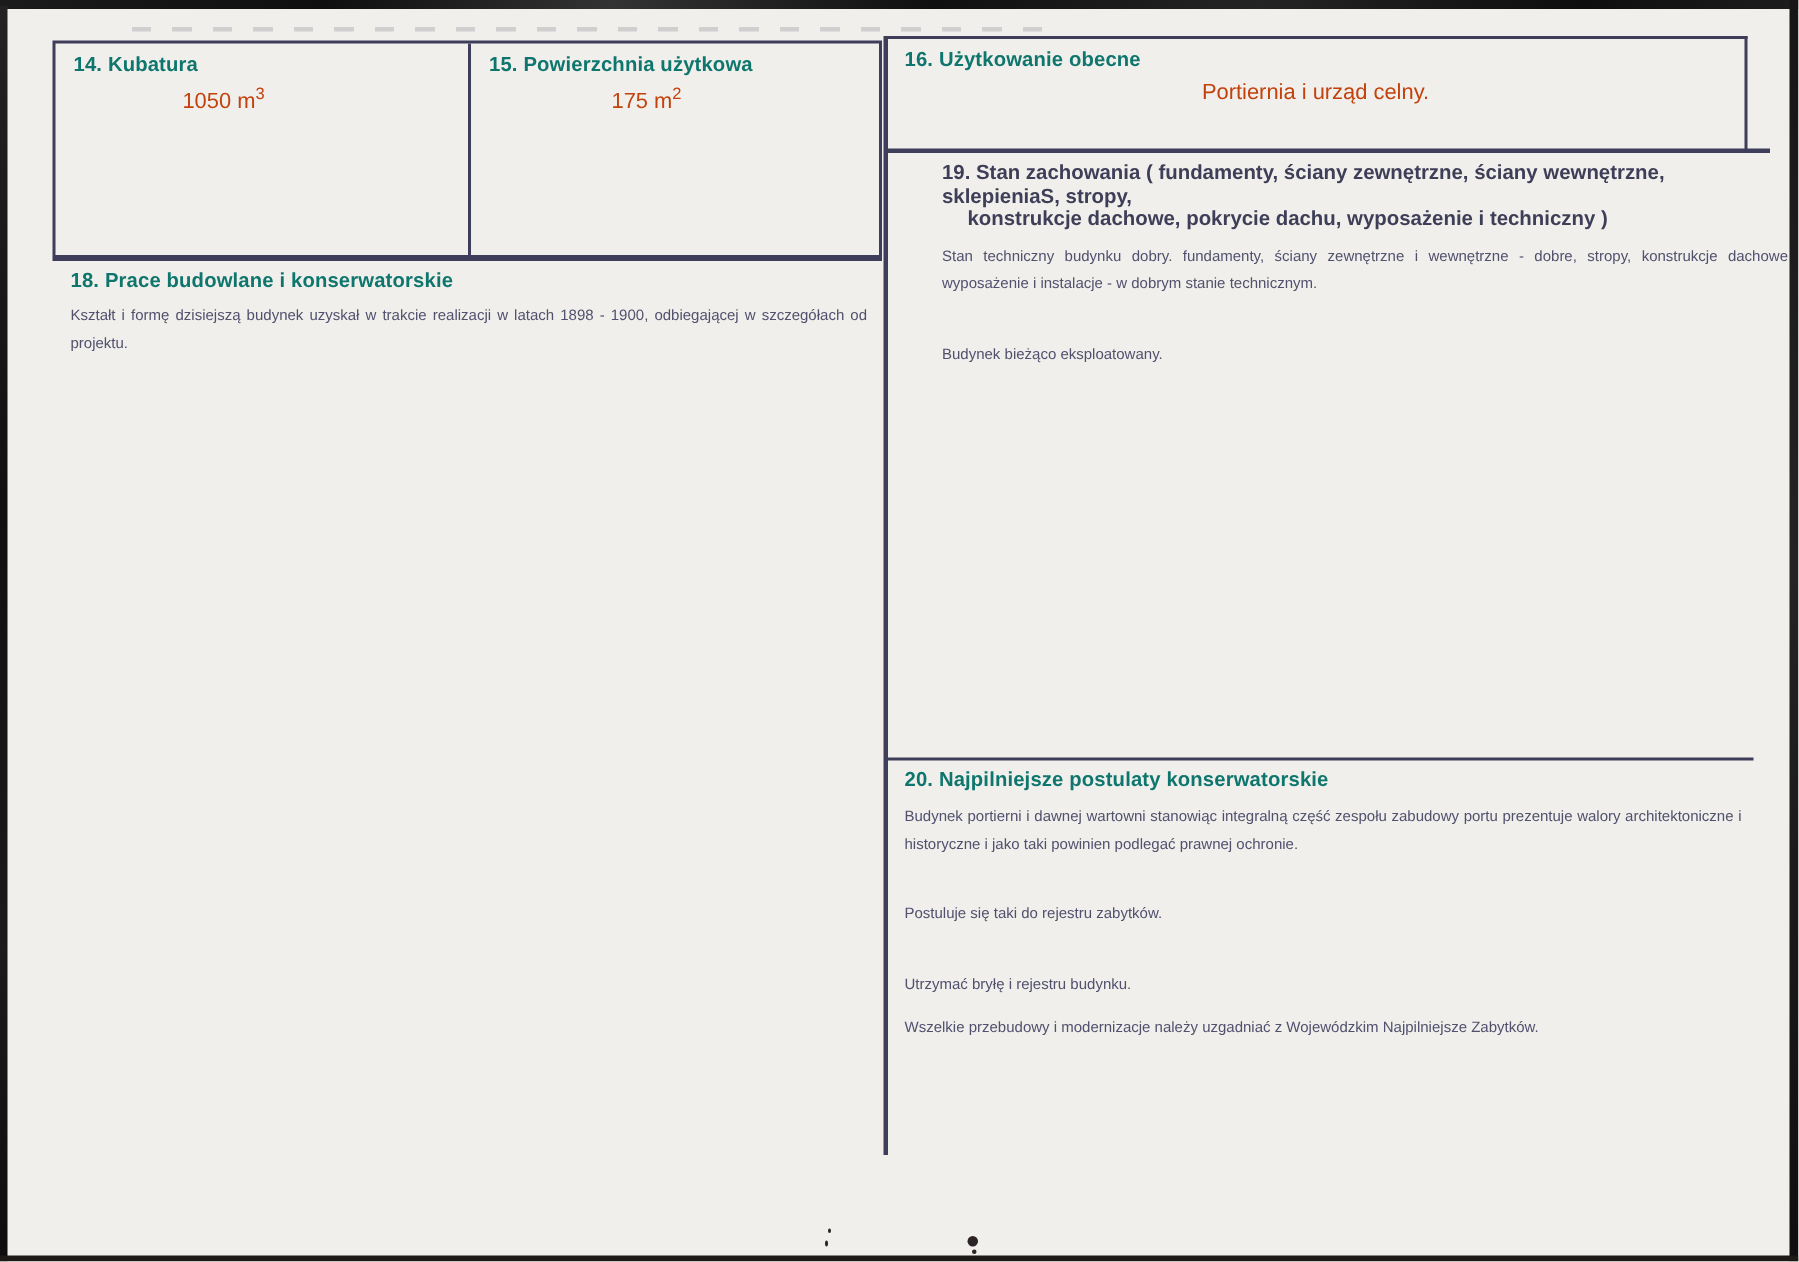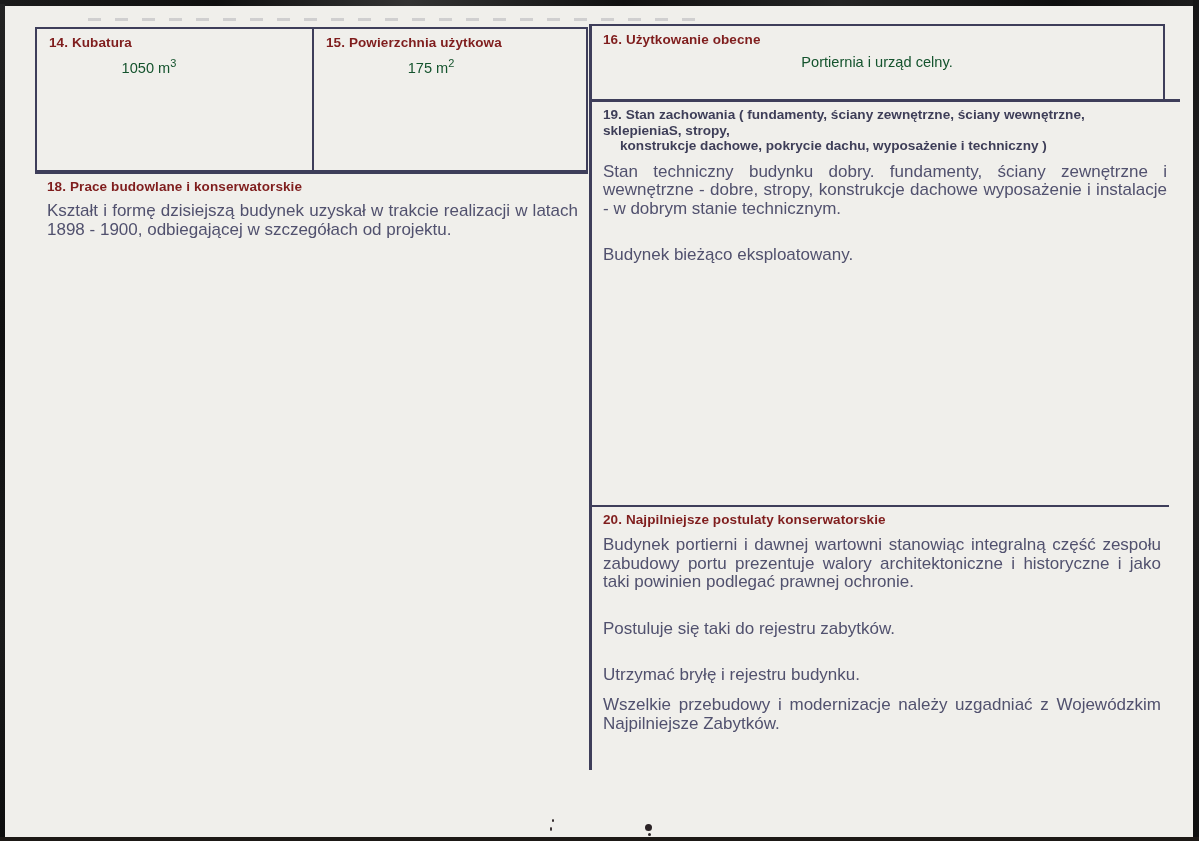--- a/index.html
+++ b/index.html
@@ -23,31 +23,31 @@
     background:linear-gradient(180deg,#161616,#242424 45%,#0f0f0f);}
   .edge-bottom{position:absolute;left:0;top:837px;width:1199px;height:4px;background:#1d1916;}
   .ghost-dashes{position:absolute;left:88px;top:18px;width:608px;height:3px;opacity:.45;
     background:repeating-linear-gradient(90deg,rgba(110,110,125,.55) 0 13px,transparent 13px 27px);}
 
   
   .hline{position:absolute;height:2.5px;background:#3e3e5a;}
   .vline{position:absolute;width:2.5px;background:#3e3e5a;}
 
   .box{position:absolute;border:2.5px solid #3e3e5a;}
-  .label{font-weight:bold;font-size:13.5px;color:#7f1d1d;letter-spacing:.1px;}
-  .value{font-size:14.6px;color:#14532d;}
+  .label{font-weight:bold;font-size:13.5px;color:#0f766e;letter-spacing:.1px;}
+  .value{font-size:14.6px;color:#c2410c;}
   sup{font-size:11px;}
 
   .cellpair{display:flex;height:100%;}
   .cell{position:relative;height:100%;padding:6px 12px;}
   .cell.divided{border-right:2.5px solid #3e3e5a;}
   .cell .value{margin-top:7px;text-align:center;}
 
   .section{position:absolute;}
-  .section .body{font-size:17px;line-height:18.6px;color:#51516e;text-align:justify;}
+  .section .body{font-size:10px;line-height:18.6px;color:#51516e;text-align:justify;}
   .section .body p{margin:0 0 11px 0;}
   .section .body p.short{text-align:left;margin-top:28px;}
 
   .f19-head{font-weight:bold;font-size:13.6px;color:#3e3e58;line-height:15.5px;}
   .f19-head .l2{padding-left:17px;}
 
   .speck{position:absolute;background:#2b2326;border-radius:50%;}
 </style>
 </head>
 <body>
@@ -85,21 +85,21 @@
   <div class="box" style="left:591px;top:24px;width:574px;height:76px;border-left:none;border-bottom:none;">
     <div class="cellpair">
       <div class="cell" style="flex:1;">
         <div class="label">16. Użytkowanie obecne</div>
         <div class="value">Portiernia i urząd celny.</div>
       </div>
     </div>
   </div>
   <div class="hline" style="left:591px;top:99px;width:589px;"></div>
 
-  <div class="section" style="left:591px;top:104px;width:584px;padding:3px 8px 0 12px;">
+  <div class="section" style="left:616px;top:104px;width:584px;padding:3px 8px 0 12px;">
     <div class="f19-head">
       <div class="l1">19. Stan zachowania ( fundamenty, ściany zewnętrzne, ściany wewnętrzne, sklepieniaS, stropy,</div>
       <div class="l2">konstrukcje dachowe, pokrycie dachu, wyposażenie i techniczny )</div>
     </div>
     <div class="body" style="margin-top:9px;">
       <p>Stan techniczny  budynku  dobry. fundamenty, ściany zewnętrzne i wewnętrzne - dobre, stropy, konstrukcje dachowe wyposażenie i instalacje - w dobrym stanie technicznym.</p>
       <p class="short">Budynek bieżąco eksploatowany.</p>
     </div>
   </div>
 

